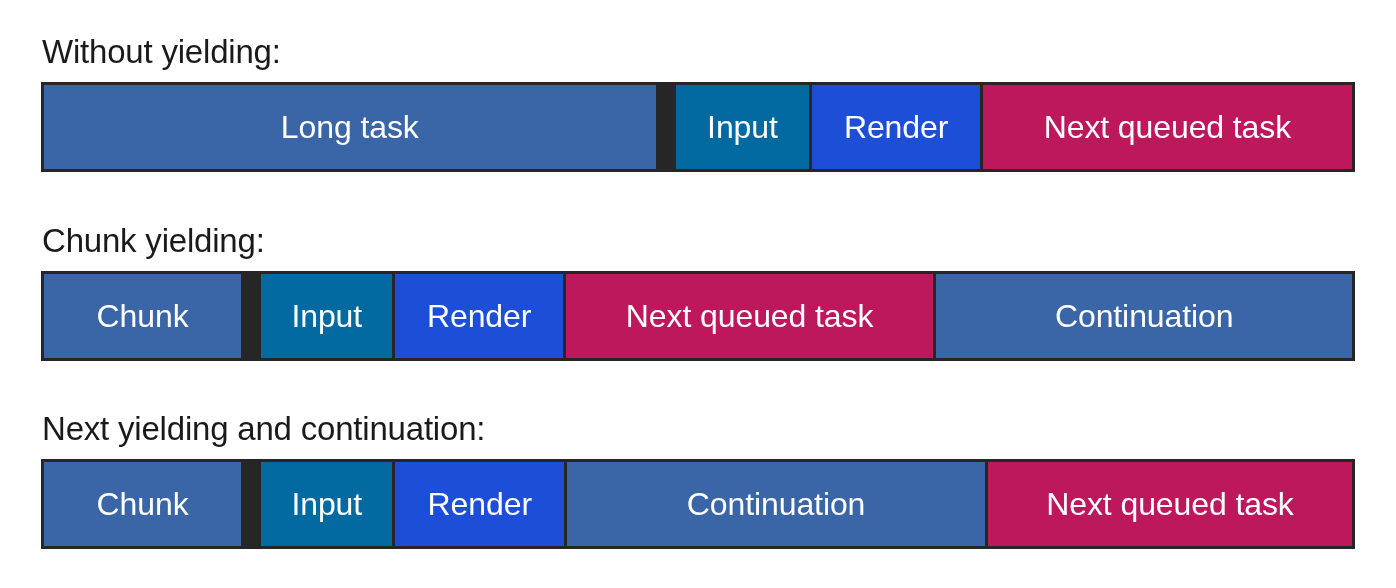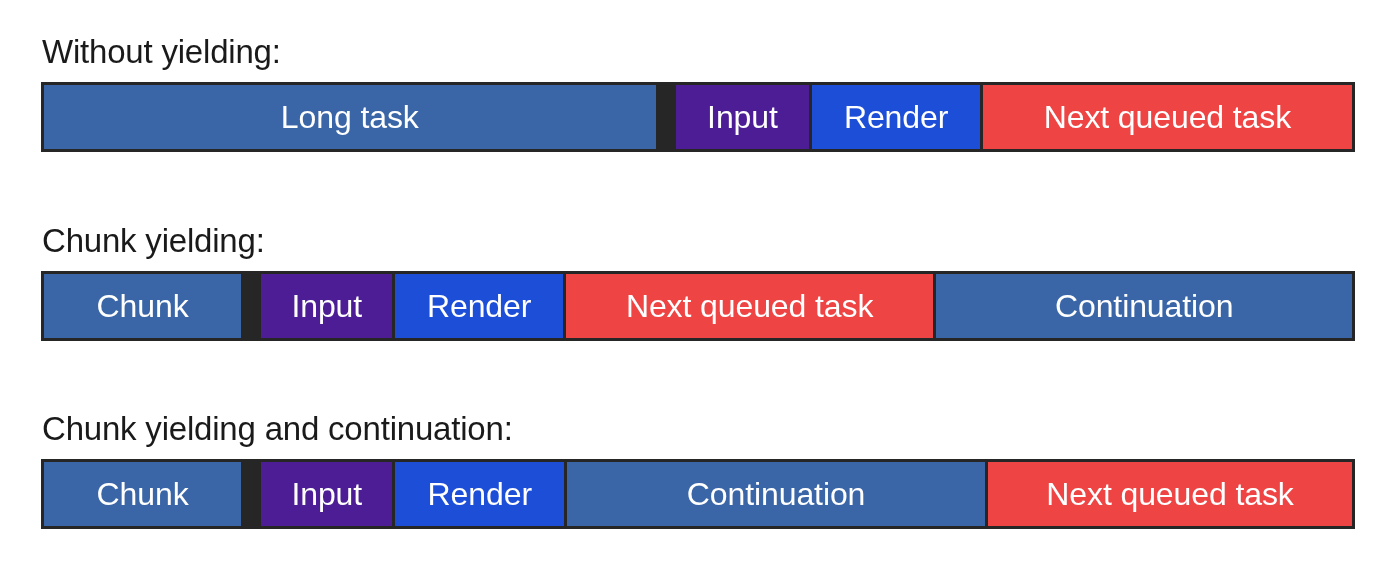--- a/index.html
+++ b/index.html
@@ -33,47 +33,48 @@
     line-height: 40px;
     color: #1a1a1a;
     letter-spacing: -0.2px;
     white-space: nowrap;
     margin-left: 1px;
   }
 
   .timeline {
     display: flex;
     width: 1314px;
-    height: 70px;
+    height: 90px;
     box-sizing: border-box;
     border: 3px solid #262626;
     background: #262626;
     margin-top: 10px;
+    justify-content: flex-end;
   }
 
   .segment {
     display: flex;
     align-items: center;
     justify-content: center;
     height: 100%;
     box-sizing: border-box;
     color: #ffffff;
     font-size: 32px;
     line-height: 1;
     letter-spacing: -0.1px;
     white-space: nowrap;
     overflow: hidden;
     border-right: 3px solid #262626;
   }
   .segment:last-child { border-right: 0; }
 
   .seg-blue  { background: #3a66a7; }
-  .seg-red   { background: #4c1d95; margin-left: 17px; }
+  .seg-red   { background: #0369a1; margin-left: 17px; }
   .seg-green { background: #1d4ed8; }
-  .seg-gray  { background: #ef4444; }
+  .seg-gray  { background: #be185d; }
 
   
   #scenario-0 { top: 32px; }
   #scenario-1 { top: 221px; }
   #scenario-2 { top: 409px; }
 </style>
 </head>
 <body>
 
 <div class="diagram">
@@ -93,21 +94,21 @@
     <div class="timeline">
       <div class="segment seg-blue" style="width:15.5%">Chunk</div>
       <div class="segment seg-red" style="width:10.4%">Input</div>
       <div class="segment seg-green" style="width:13.2%">Render</div>
       <div class="segment seg-gray" style="width:28.7%">Next queued task</div>
       <div class="segment seg-blue" style="width:32.2%">Continuation</div>
     </div>
   </div>
 
   <div class="scenario" id="scenario-2">
-    <div class="scenario-label">Chunk yielding and continuation:</div>
+    <div class="scenario-label">Next yielding and continuation:</div>
     <div class="timeline">
       <div class="segment seg-blue" style="width:15.5%">Chunk</div>
       <div class="segment seg-red" style="width:10.4%">Input</div>
       <div class="segment seg-green" style="width:13.3%">Render</div>
       <div class="segment seg-blue" style="width:32.6%">Continuation</div>
       <div class="segment seg-gray" style="width:28.2%">Next queued task</div>
     </div>
   </div>
 
 </div>

